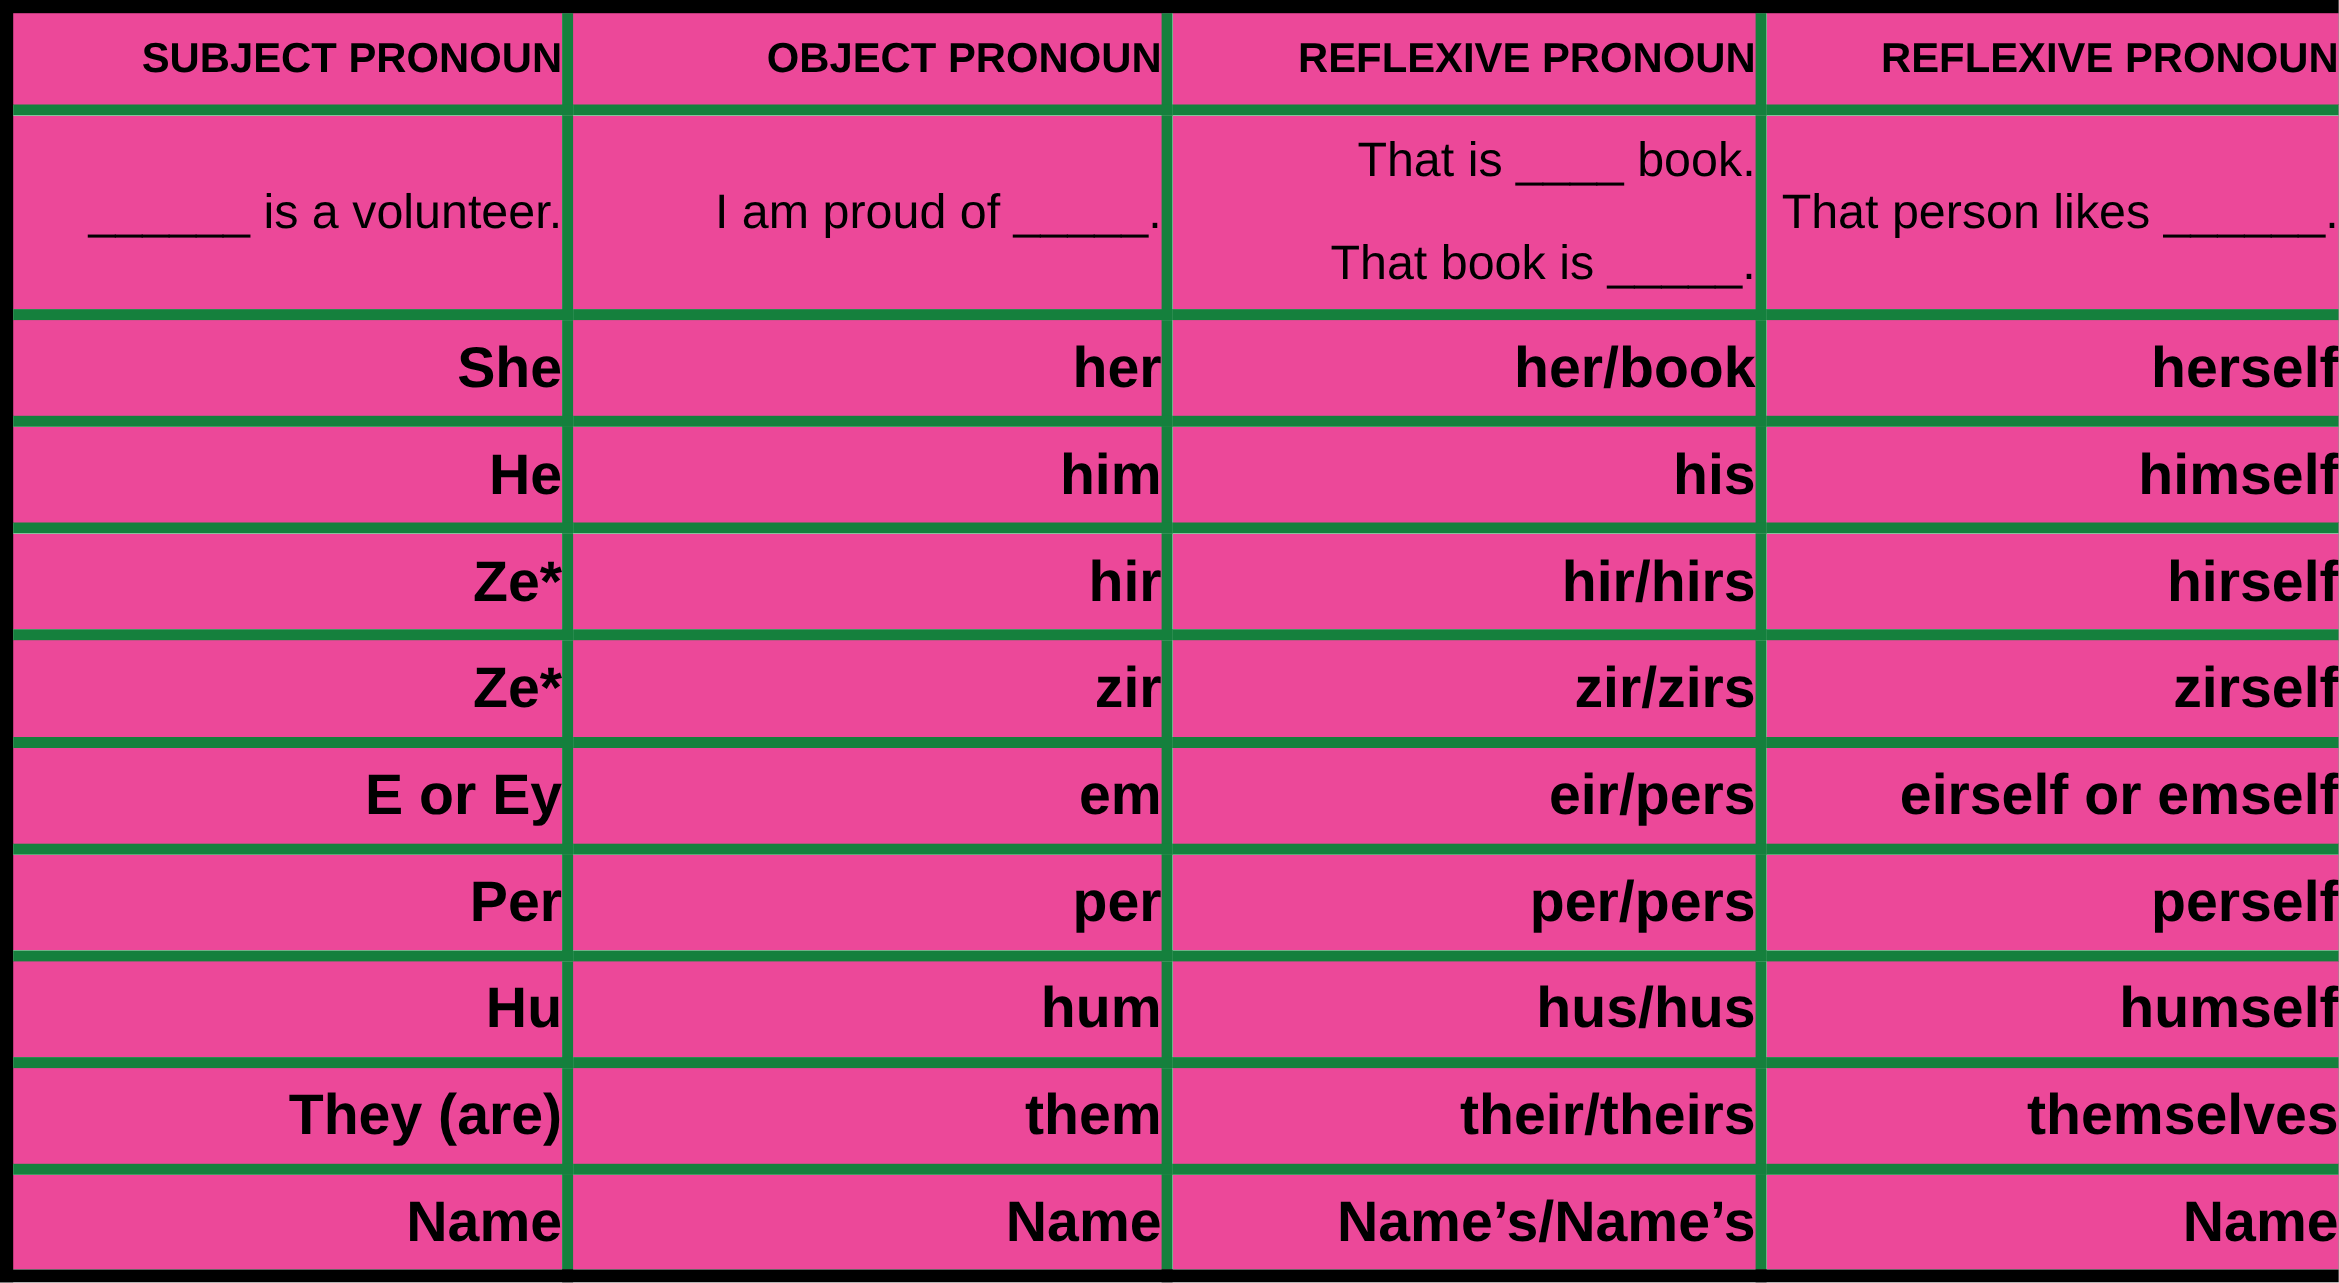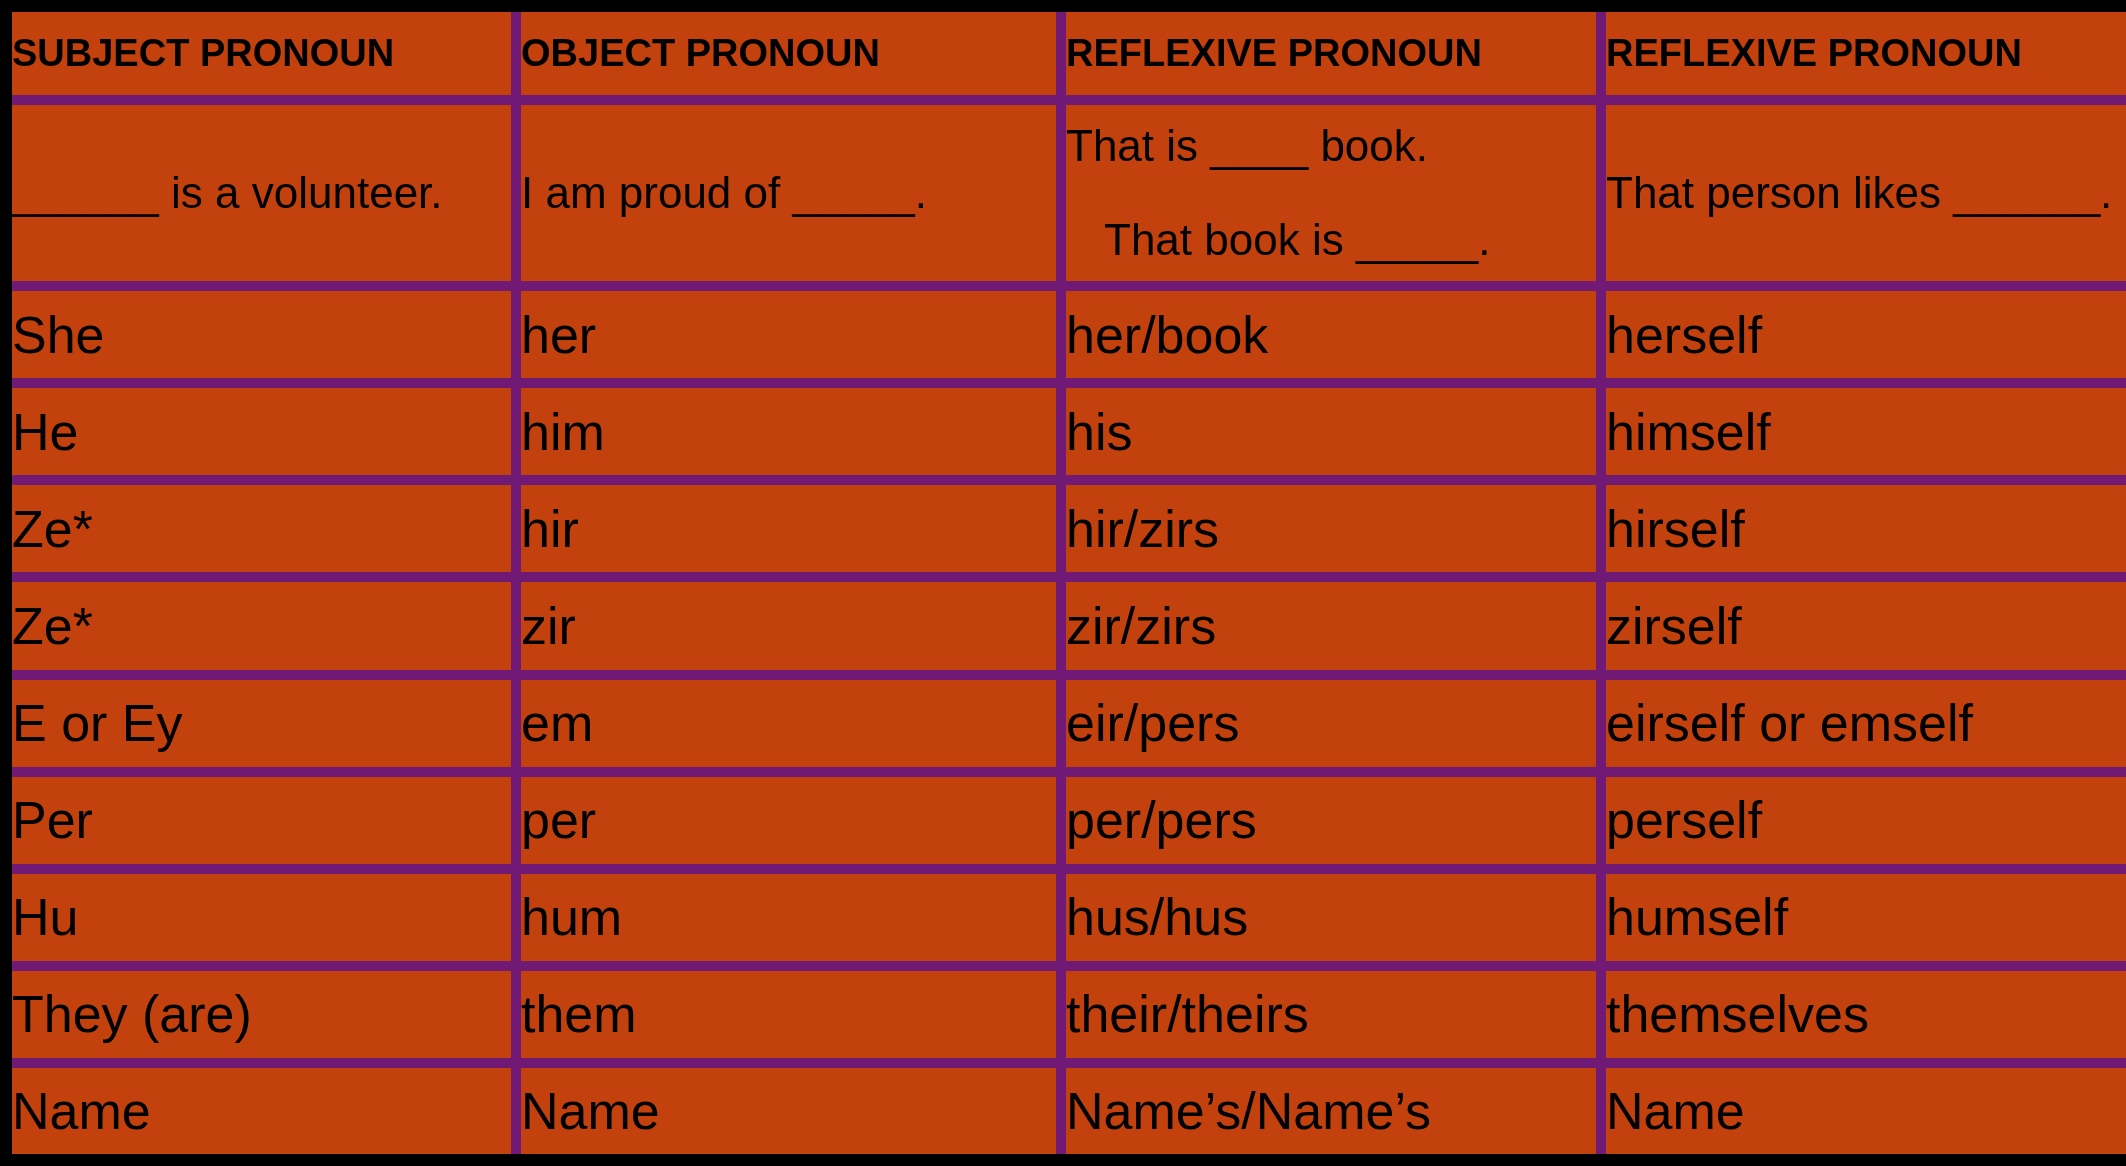--- a/index.html
+++ b/index.html
@@ -15,44 +15,44 @@
   table.pronoun-table {
     border-collapse: collapse;
     table-layout: fixed;
     width: 2126px;
     height: 1166px;
     background: #ffffff;
     border: 12px solid #000000;
   }
   .pronoun-table th,
   .pronoun-table td {
-    border: 10px solid #701a75;
-    text-align: left;
+    border: 10px solid #15803d;
+    text-align: right;
     vertical-align: middle;
     padding: 0;
-    background: #c2410c;
+    background: #ec4899;
     overflow: hidden;
     white-space: nowrap;
   }
   tr.header-row { height: 94px; }
   tr.example-row { height: 186px; }
   tr.data-row { height: 97px; }
 
   .pronoun-table th {
     font-size: 38px;
     font-weight: bold;
     letter-spacing: 0px;
   }
   tr.example-row td {
     font-size: 44px;
     font-weight: normal;
   }
   tr.data-row td {
     font-size: 52px;
-    font-weight: normal;
+    font-weight: bold;
   }
   .example-line2 { margin-top: 44px; padding-left: 38px; }
 </style>
 </head>
 <body>
 
 <table class="pronoun-table">
   <colgroup>
     <col style="width:510px">
     <col style="width:545px">
@@ -88,21 +88,21 @@
   <tr class="data-row">
     <td>He</td>
     <td>him</td>
     <td>his</td>
     <td>himself</td>
   </tr>
 
   <tr class="data-row">
     <td>Ze*</td>
     <td>hir</td>
-    <td>hir/zirs</td>
+    <td>hir/hirs</td>
     <td>hirself</td>
   </tr>
 
   <tr class="data-row">
     <td>Ze*</td>
     <td>zir</td>
     <td>zir/zirs</td>
     <td>zirself</td>
   </tr>
 

